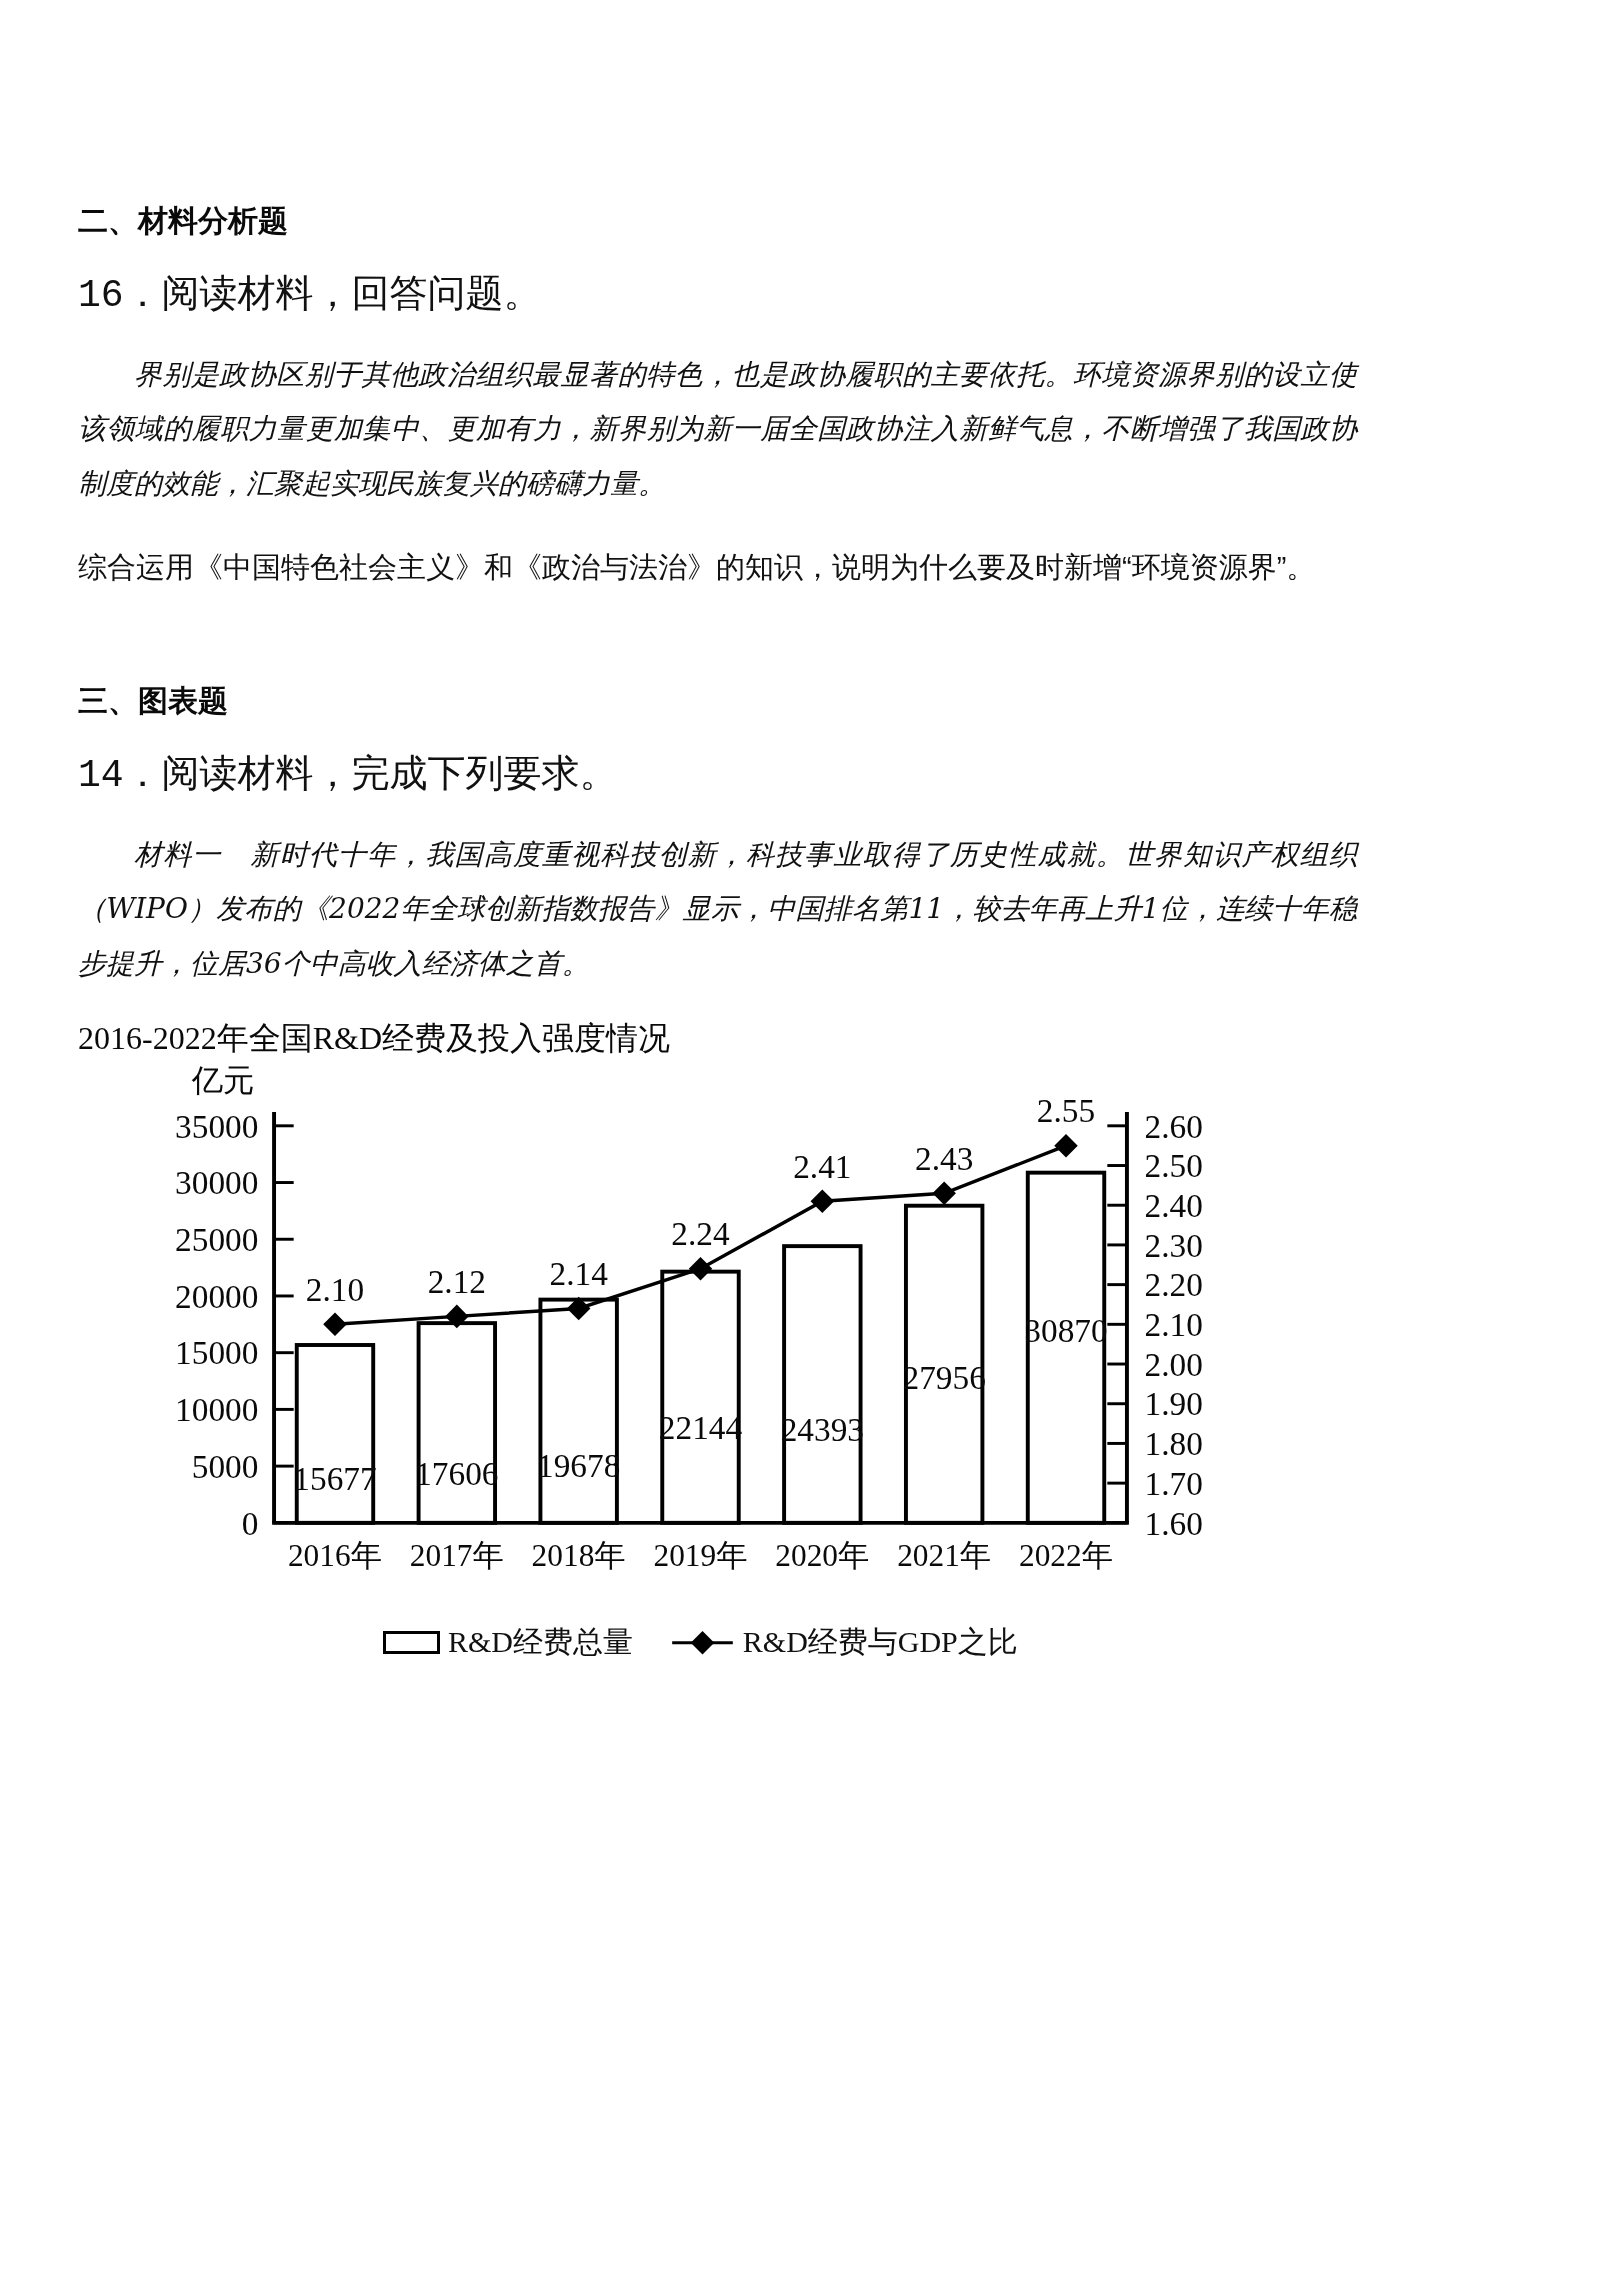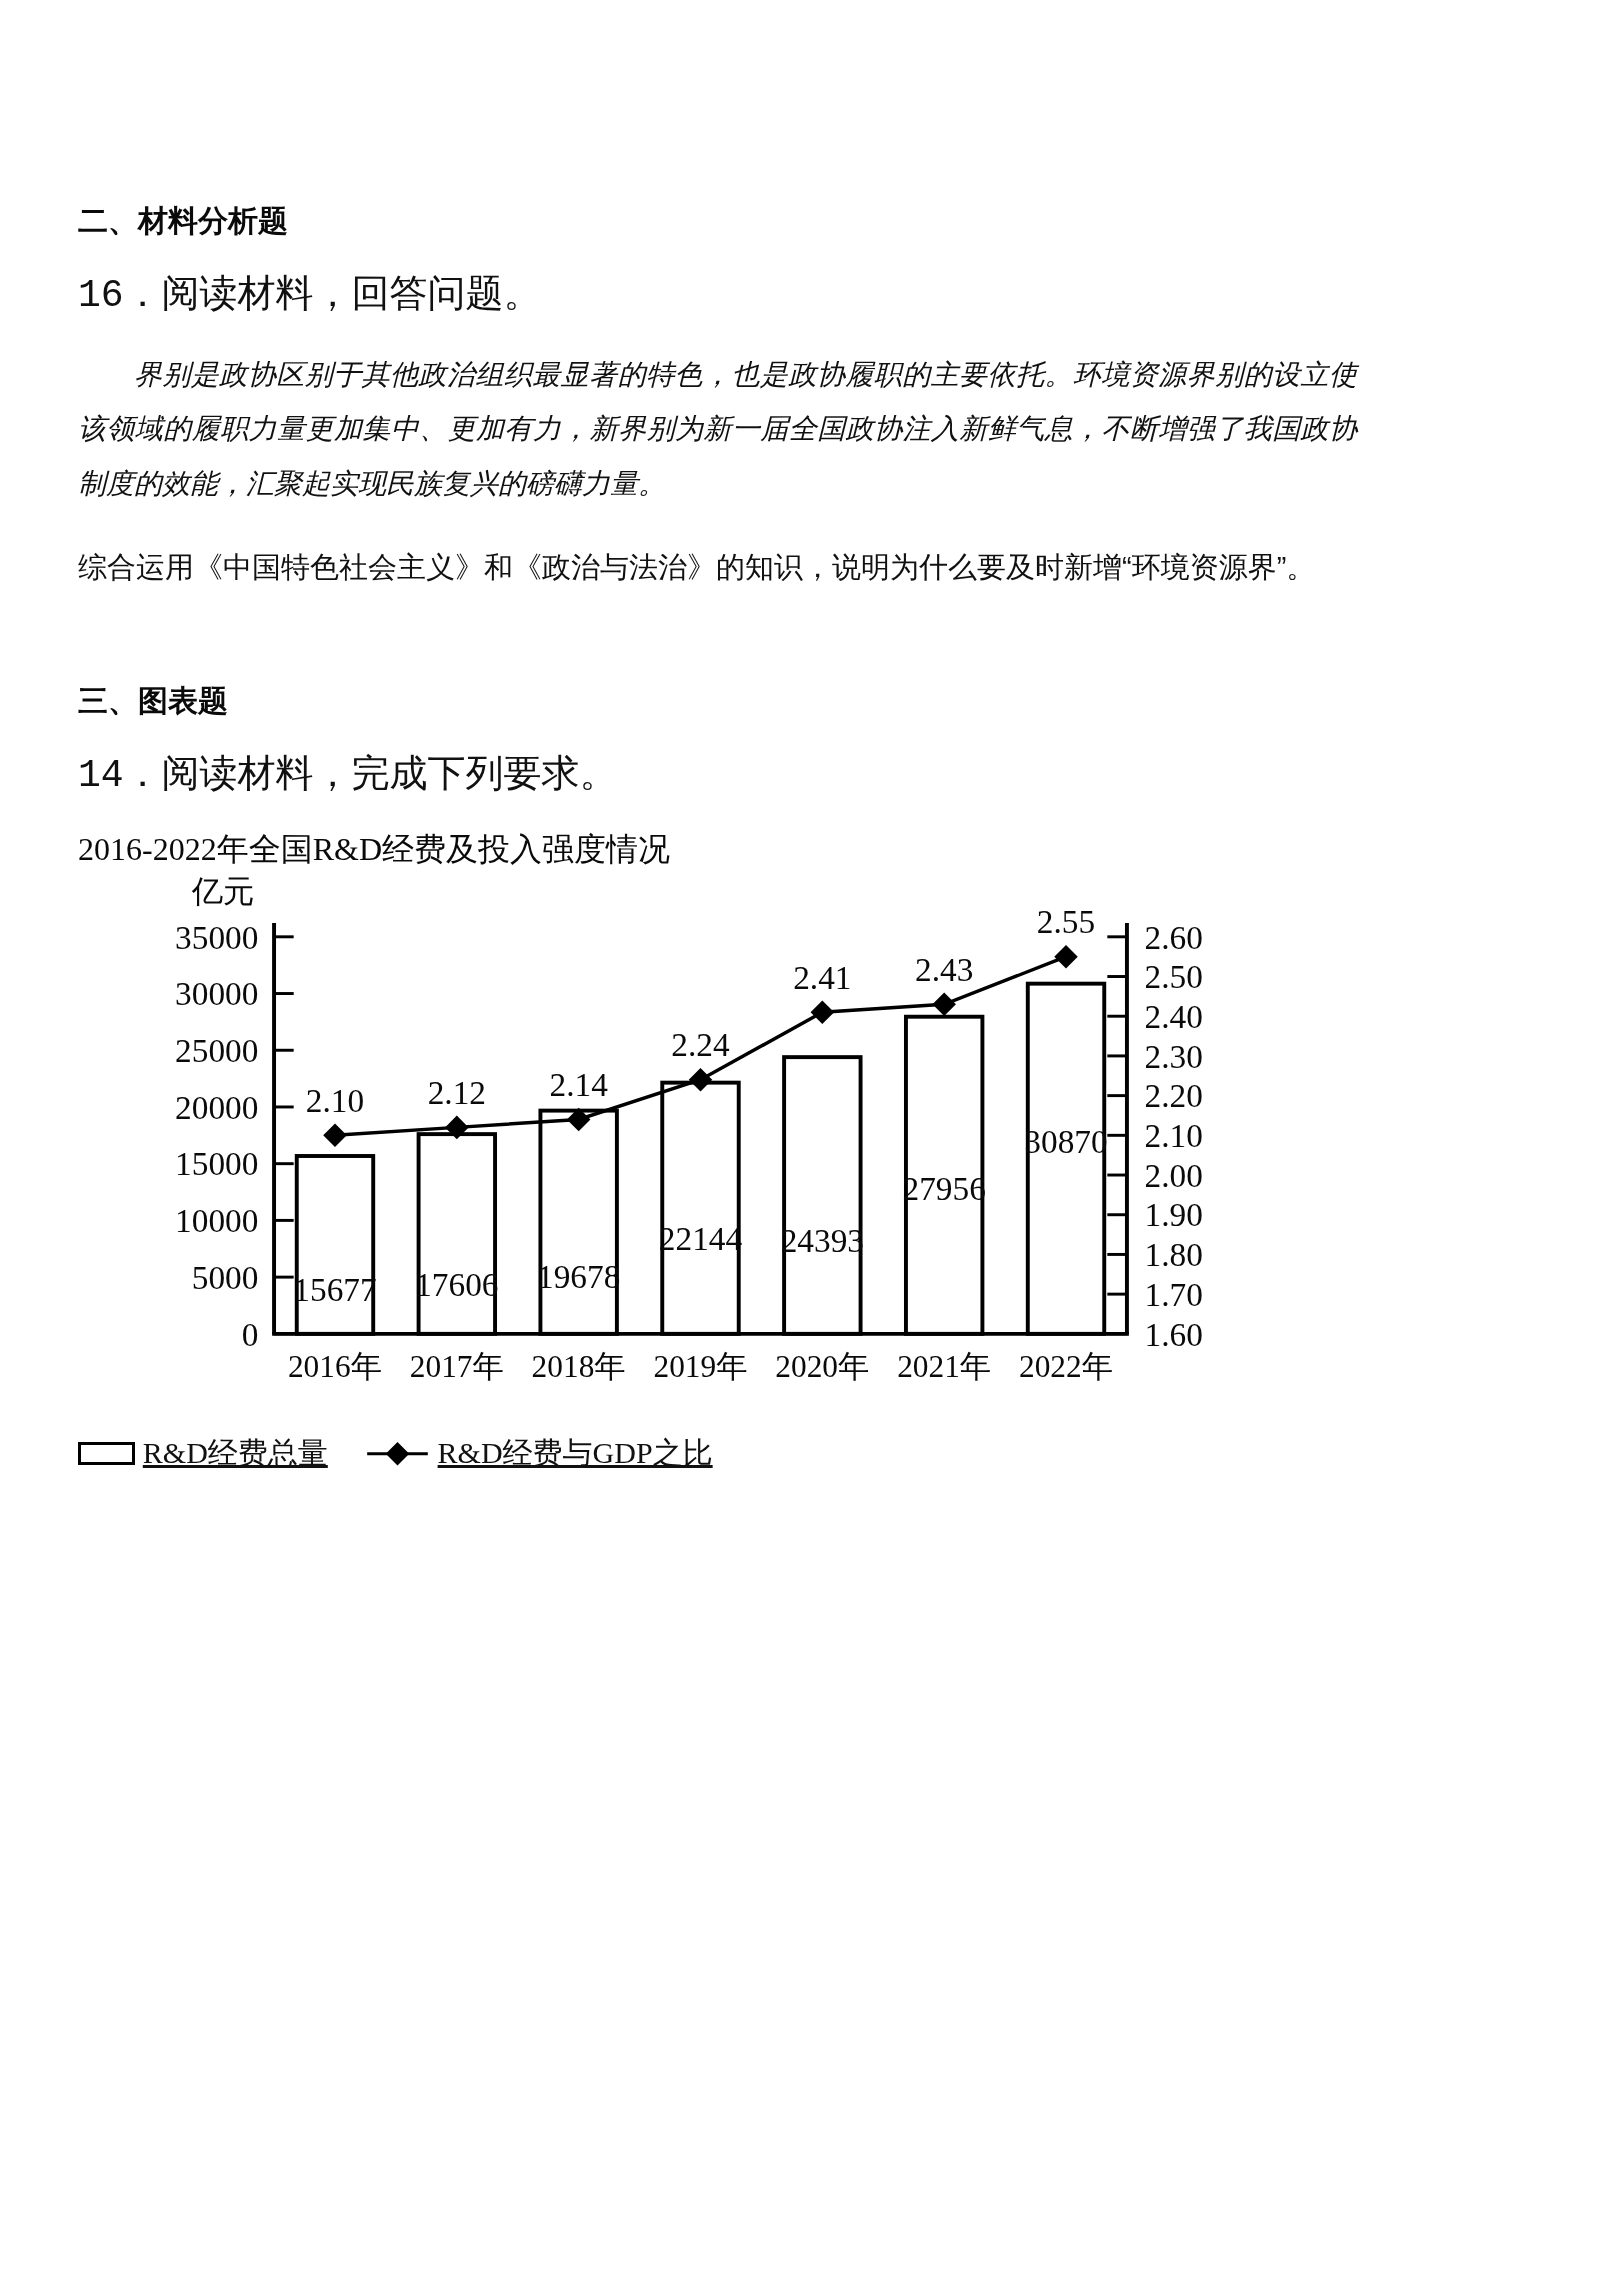--- a/index.html
+++ b/index.html
@@ -54,26 +54,26 @@
   }
   .chart-title{
     font-size:32px;
     text-align:left;
     width:1127px;
     margin:0 0 3.9px 0;
     color:#0a0a0a;
   }
   .legend{
     display:flex;
+    justify-content:center;
     align-items:center;
     gap:37px;
     width:1245px;
     font-size:30px;
     margin-top:2px;
-    text-decoration:underline;
   }
   .leg-item{display:flex;align-items:center;gap:7.8px;}
   .leg-rect{
     display:inline-block;
     width:57px;height:23.5px;
     border:3.9px solid #000;
     background:#fff;
     box-sizing:border-box;
   }
   svg text{fill:#0a0a0a;}
@@ -92,20 +92,21 @@
   <p class="material">界别是政协区别于其他政治组织最显著的特色，也是政协履职的主要依托。环境资源界别的设立使该领域的履职力量更加集中、更加有力，新界别为新一届全国政协注入新鲜气息，不断增强了我国政协制度的效能，汇聚起实现民族复兴的磅礴力量。</p>
 
   <p class="material task">综合运用《中国特色社会主义》和《政治与法治》的知识，说明为什么要及时新增“环境资源界”。</p>
 
   <div class="gap-lg"></div>
 
   <div class="sec-heading">三、图表题</div>
 
   <div class="q-heading">14．阅读材料，完成下列要求。</div>
 
+  <p class="material" style="margin-bottom:15.7px;">材料一　新时代十年，我国高度重视科技创新，科技事业取得了历史性成就。世界知识产权组织（WIPO）发布的《2022年全球创新指数报告》显示，中国排名第11，较去年再上升1位，连续十年稳步提升，位居36个中高收入经济体之首。</p>
 
   <div class="chart-block">
     <div class="chart-title">2016-2022年全国R&amp;D经费及投入强度情况</div>
 
     <svg width="1245" height="551" viewBox="0 0 1270 562" xmlns="http://www.w3.org/2000/svg">
         <line x1="200" y1="48" x2="200" y2="467" stroke="#000000" stroke-width="4"></line>
         <line x1="1070" y1="48" x2="1070" y2="467" stroke="#000000" stroke-width="4"></line>
         <line x1="198" y1="467" x2="1072" y2="467" stroke="#000000" stroke-width="4"></line>
         <text x="148" y="26" font-size="32" text-anchor="middle">亿元</text>
         <line x1="200" y1="467" x2="220" y2="467" stroke="#000" stroke-width="3"></line>

